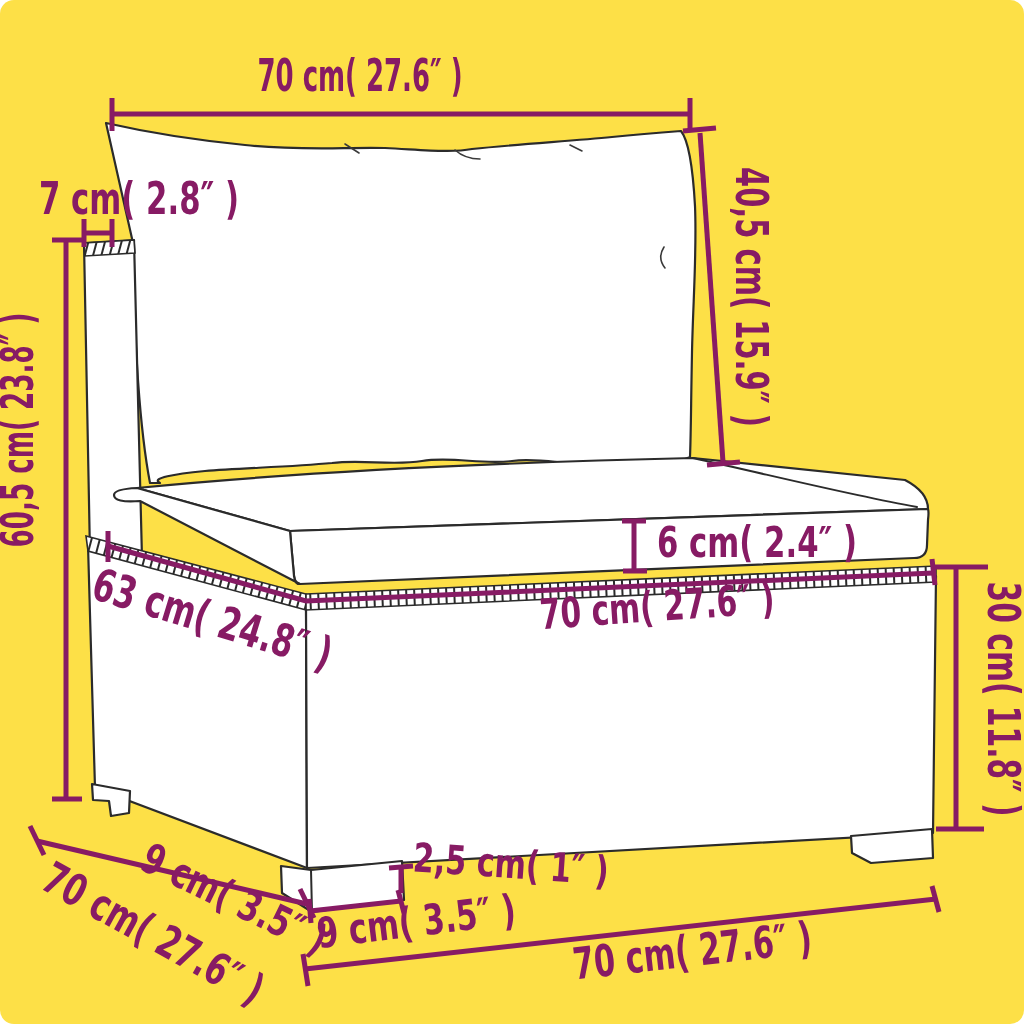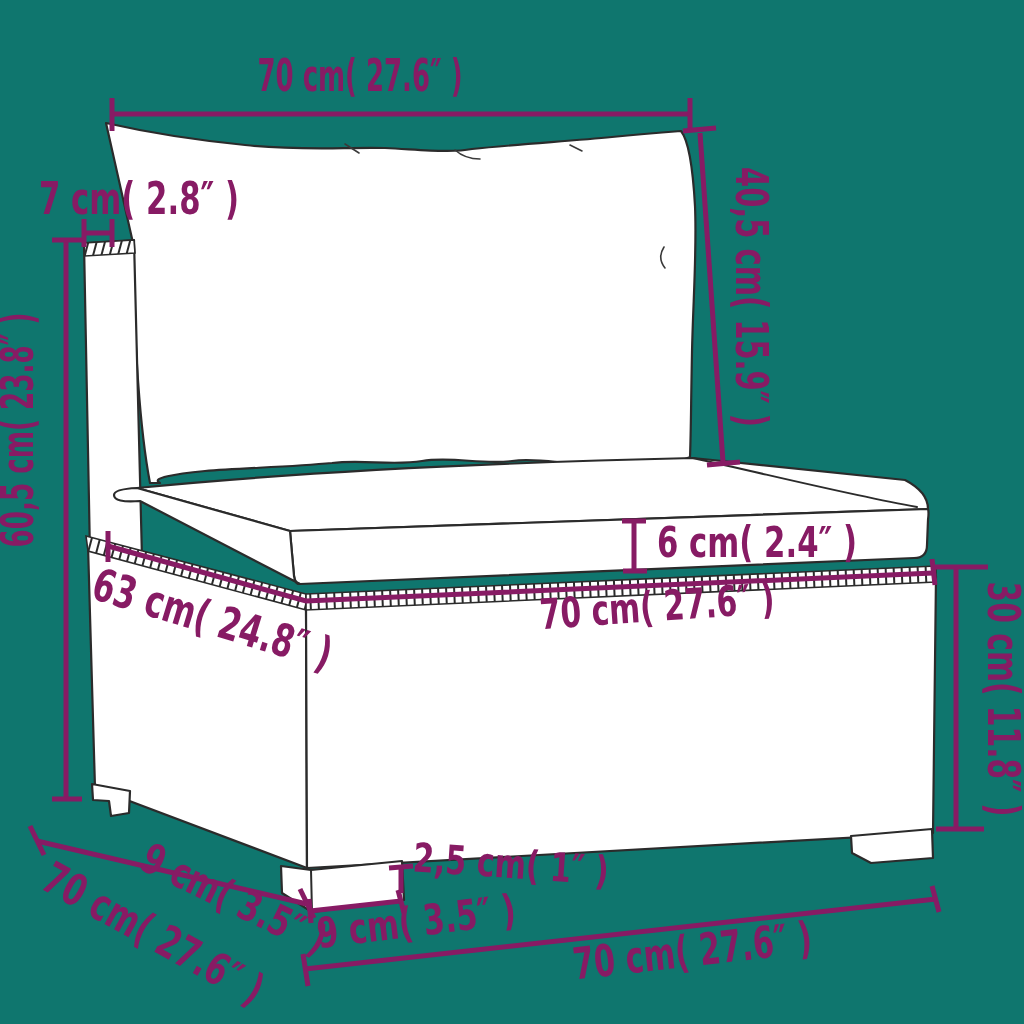--- a/index.html
+++ b/index.html
@@ -1,16 +1,16 @@
 <!DOCTYPE html>
 <html><head>
 <meta charset="utf-8">
 <style>
   html,body{margin:0;padding:0;background:#ffffff;width:1024px;height:1024px;overflow:hidden;}
-  .stage{position:relative;width:1024px;height:1024px;background:#0f766e;}
+  .stage{position:relative;width:1024px;height:1024px;background:#fde047;border-radius:14px;}
   svg{display:block;}
   .dim{stroke:#871B64;stroke-width:5;fill:none;stroke-linecap:butt;}
   .dimtick{stroke:#871B64;stroke-width:5;fill:none;stroke-linecap:butt;}
   .dimlabel{fill:#871B64;font-family:"DejaVu Sans","Liberation Sans",sans-serif;
             font-weight:bold;text-anchor:middle;}
   .art{stroke:#2b2b2b;stroke-width:2.2;fill:#ffffff;stroke-linejoin:round;stroke-linecap:round;}
   .artline{stroke:#2b2b2b;stroke-width:2;fill:none;stroke-linejoin:round;stroke-linecap:round;}
   .wrinkle{stroke:#3a3a3a;stroke-width:1.6;fill:none;stroke-linecap:round;}
 </style>
 </head>

